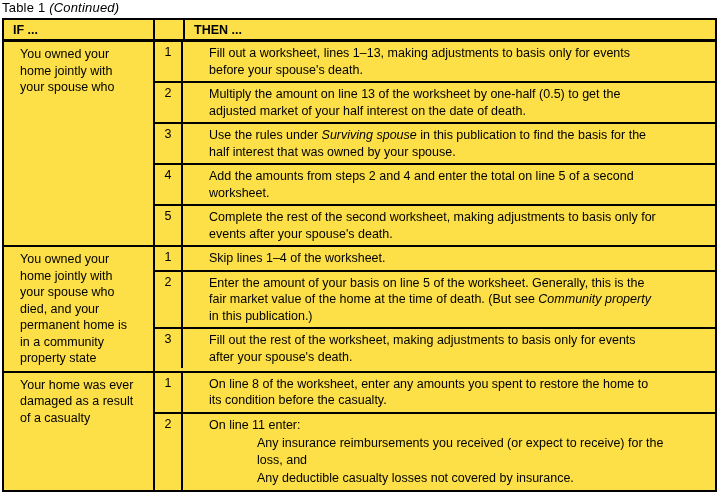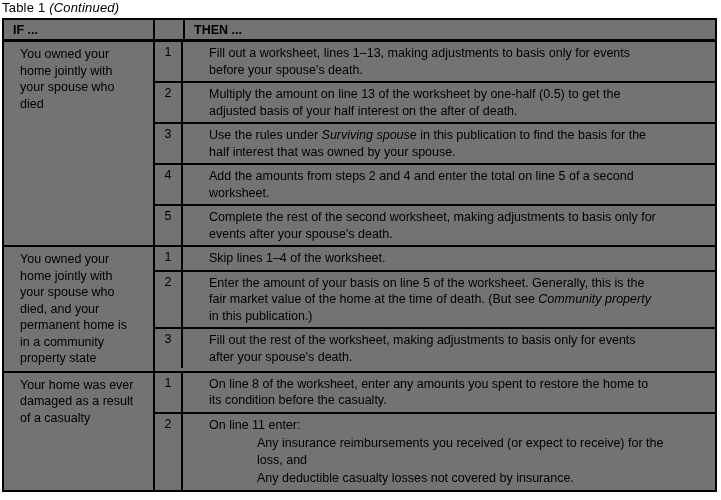--- a/index.html
+++ b/index.html
@@ -21,21 +21,21 @@
     letter-spacing: 0.2px;
     white-space: nowrap;
   }
   .it { font-style: italic; }
   .tbl {
     position: absolute;
     left: 2px;
     top: 18px;
     width: 711px;
     border: 2px solid #000;
-    background: #737373;
+    background: #fde047;
   }
   .hdr {
     display: flex;
     border-bottom: 3px solid #000;
     font-weight: bold;
   }
   .hif  { flex: 0 0 151px; border-right: 2px solid #000; padding: 3px 0 2px 9px; box-sizing: border-box; }
   .hnum { flex: 0 0 28px;  border-right: 2px solid #000; }
   .hthen{ flex: 1; padding: 3px 0 2px 9px; }
   .section { display: flex; }
@@ -81,35 +81,34 @@
       <div class="hif">IF ...</div>
       <div class="hnum"></div>
       <div class="hthen">THEN ...</div>
     </div>
 
     <div class="section">
       <div class="cond">
         <div class="cln">You owned your</div>
         <div class="cln">home jointly with</div>
         <div class="cln">your spouse who</div>
-        <div class="cln">died</div>
       </div>
       <div class="steps">
         <div class="step">
           <div class="num">1</div>
           <div class="txt">
             <div class="ln"><span>Fill out a worksheet, lines 1–13, making adjustments to basis only for events</span></div>
             <div class="ln"><span>before your spouse's death.</span></div>
           </div>
         </div>
         <div class="step">
           <div class="num">2</div>
           <div class="txt">
             <div class="ln"><span>Multiply the amount on line 13 of the worksheet by one-half (0.5) to get the</span></div>
-            <div class="ln"><span>adjusted basis of your half interest on the after of death.</span></div>
+            <div class="ln"><span>adjusted market of your half interest on the date of death.</span></div>
           </div>
         </div>
         <div class="step">
           <div class="num">3</div>
           <div class="txt">
             <div class="ln"><span>Use the rules under </span><span class="it">Surviving spouse</span><span> in this publication to find the basis for the</span></div>
             <div class="ln"><span>half interest that was owned by your spouse.</span></div>
           </div>
         </div>
         <div class="step">

